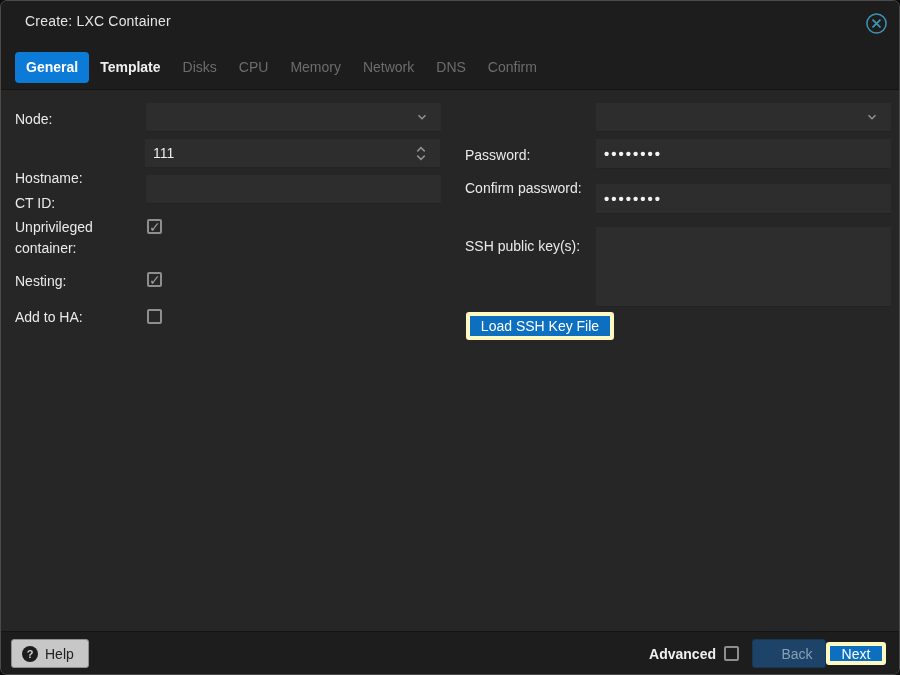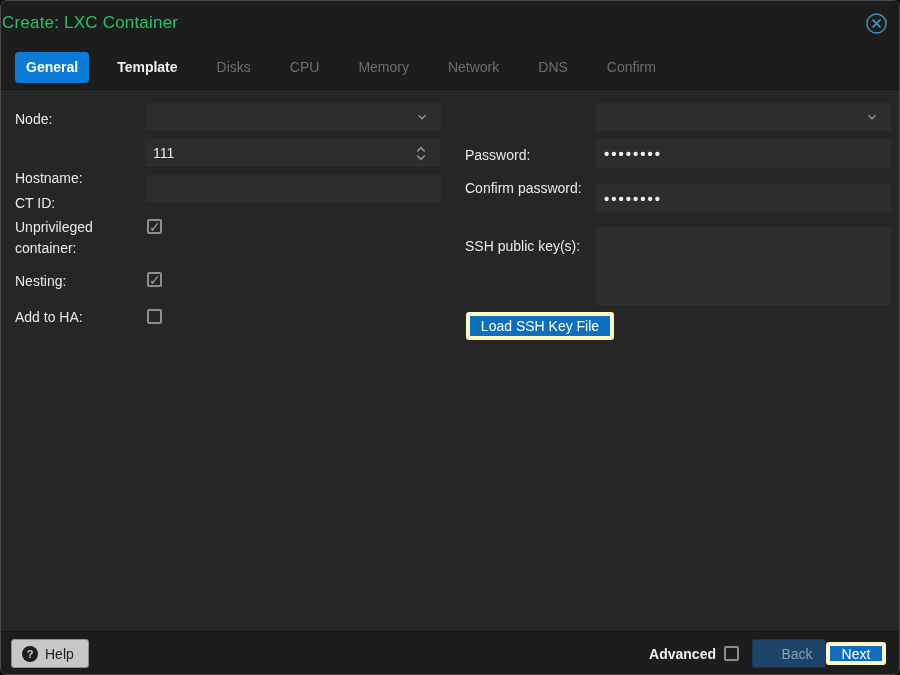--- a/index.html
+++ b/index.html
@@ -5,27 +5,27 @@
   * { margin: 0; padding: 0; box-sizing: border-box; }
   html,body { width:900px; height:675px; background:#0d0d0d; font-family:"Liberation Sans","DejaVu Sans",sans-serif; }
   #window {
     position:relative; width:900px; height:675px;
     background:#1d1d1d; border:1px solid #4a4a4a; border-radius:7px;
     overflow:hidden;
   }
   
   .header { position:absolute; top:0; left:0; right:0; height:88px; background:#1d1d1d; }
   .title {
-    position:absolute; left:1px; top:12px;
-    font-size:17px; color:#22c55e; letter-spacing:.2px;
+    position:absolute; left:24px; top:12px;
+    font-size:14px; color:#e5e5e5; letter-spacing:.2px;
   }
   .close-btn { position:absolute; right:11px; top:11px; width:23px; height:23px; cursor:pointer; }
   .tabbar { position:absolute; left:14px; top:51px; height:31px; display:flex; align-items:center; }
   .tab {
-    height:31px; line-height:31px; padding:0 11px; margin-right:17px;
+    height:31px; line-height:31px; padding:0 11px; 
     font-size:14px; font-weight:700; color:#efefef; border-radius:4px; cursor:pointer;
     white-space:nowrap;
   }
   .tab.active { background:#0c7bd8; color:#ffffff; }
   .tab.disabled { color:#6d6d6d; font-weight:400; }
   
   .body {
     position:absolute; top:88px; left:0; right:0; bottom:42px;
     background:#262626; border-top:1px solid #141414; border-bottom:1px solid #141414;
   }

